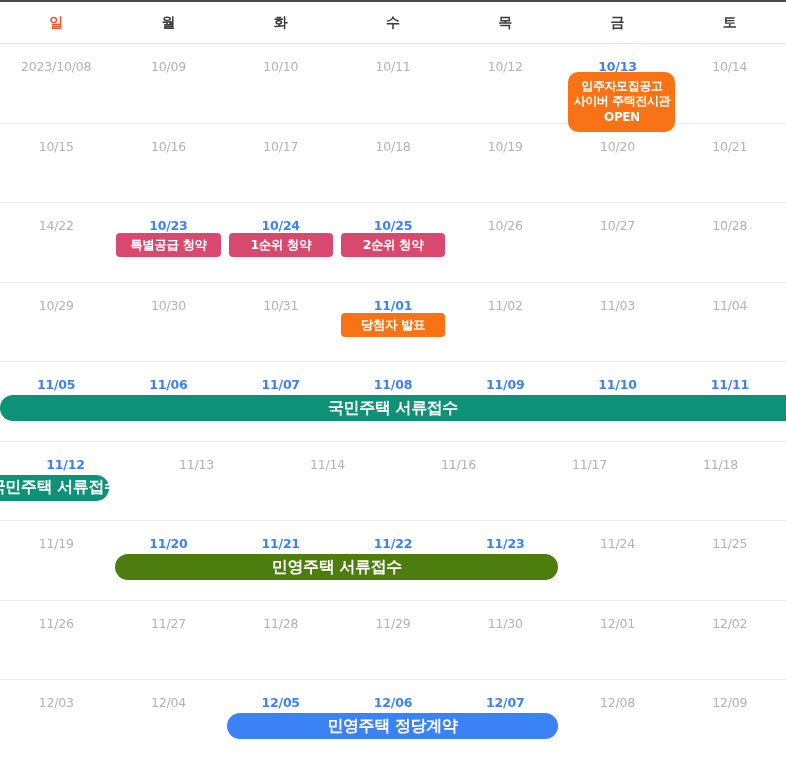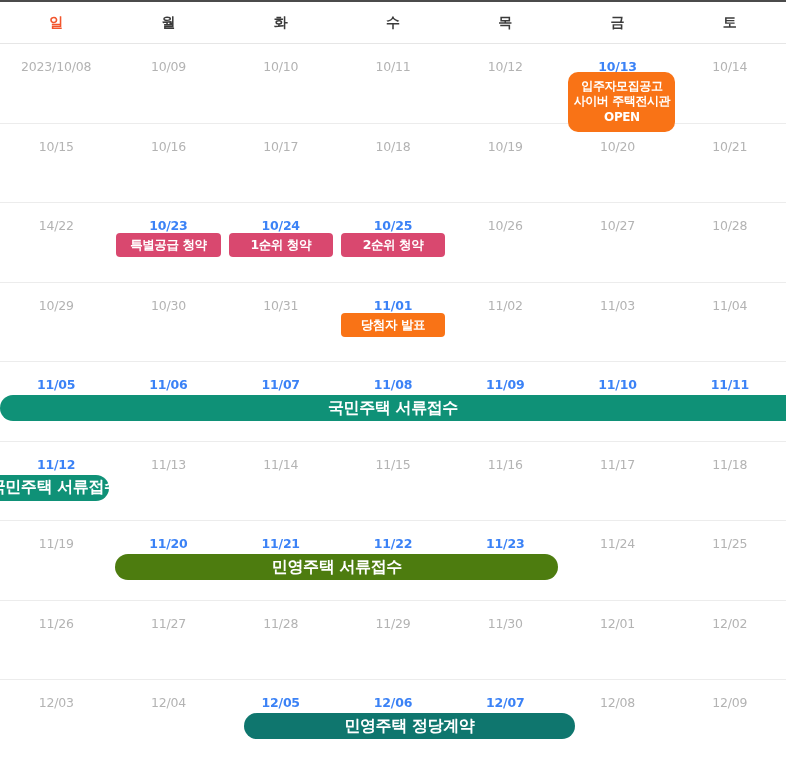--- a/index.html
+++ b/index.html
@@ -232,21 +232,20 @@
           <div class="event bar open-right" style="background: rgb(15, 145, 119); top: 33px; left: 0px; width: 786px;">
             <span class="event-line">국민주택 서류접수</span>
           </div>
         </div>
       </div>
       <div class="week-row">
         <div class="date-strip">
           <div class="date-cell active"><span class="date-label">11/12</span></div>
           <div class="date-cell"><span class="date-label">11/13</span></div>
           <div class="date-cell"><span class="date-label">11/14</span></div>
-          <div class="date-cell"><span class="date-label">11/15</span></div>
           <div class="date-cell"><span class="date-label">11/16</span></div>
           <div class="date-cell"><span class="date-label">11/17</span></div>
           <div class="date-cell"><span class="date-label">11/18</span></div>
         </div>
         <div class="events-layer">
           <div class="event bar open-left" style="background: rgb(15, 145, 119); top: 33px; left: 0px; width: 109.286px;">
             <span class="event-line">국민주택 서류접수</span>
           </div>
         </div>
       </div>
@@ -282,20 +281,20 @@
         <div class="date-strip">
           <div class="date-cell"><span class="date-label">12/03</span></div>
           <div class="date-cell"><span class="date-label">12/04</span></div>
           <div class="date-cell active"><span class="date-label">12/05</span></div>
           <div class="date-cell active"><span class="date-label">12/06</span></div>
           <div class="date-cell active"><span class="date-label">12/07</span></div>
           <div class="date-cell"><span class="date-label">12/08</span></div>
           <div class="date-cell"><span class="date-label">12/09</span></div>
         </div>
         <div class="events-layer">
-          <div class="event bar" style="background: #0f766e; top: 33px; left: 244px; width: 330.857px;">
+          <div class="event bar" style="background: #3b82f6; top: 33px; left: 227px; width: 330.857px;">
             <span class="event-line">민영주택 정당계약</span>
           </div>
         </div>
       </div>
     </div>
 
 </div>
 
 </body></html>

